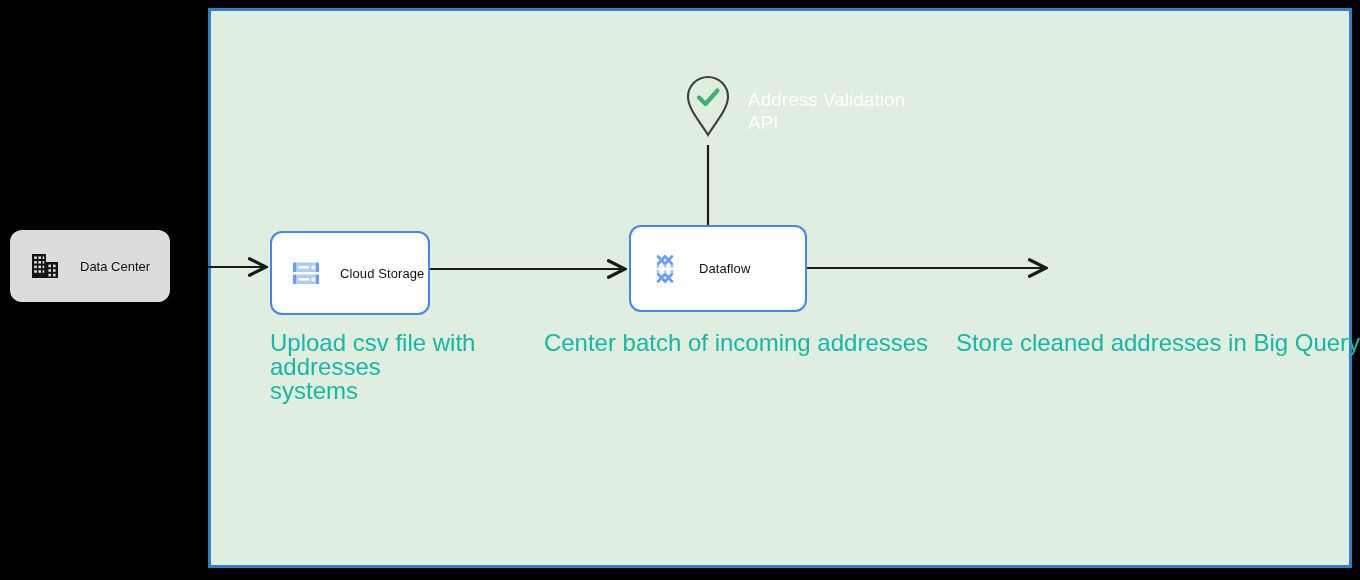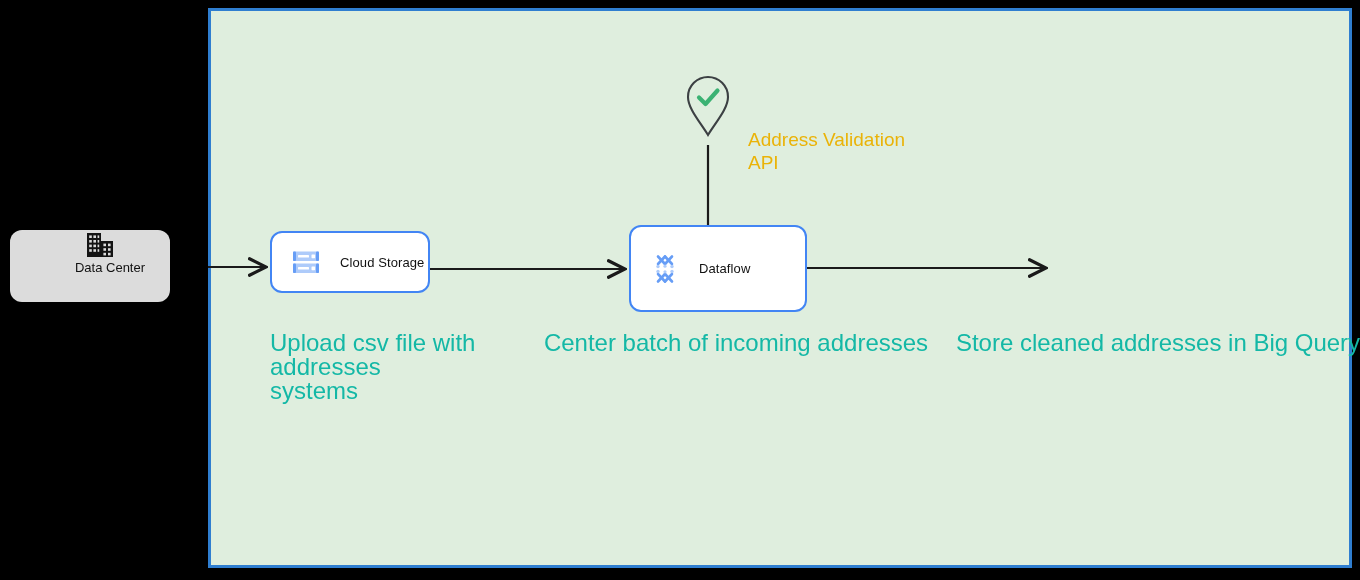--- a/index.html
+++ b/index.html
@@ -55,39 +55,38 @@
     display: block;
   }
   .node .node-label {
     margin-left: 18px;
     font-size: 13px;
     color: #111111;
     white-space: nowrap;
     letter-spacing: 0.1px;
   }
 
-  #node-cloud-storage { left: 270px; top: 231px; width: 160px; height: 62px; }
+  #node-cloud-storage { left: 270px; top: 231px; width: 160px; height: 84px; }
   #node-dataflow      { left: 629px; top: 225px; width: 178px; height: 87px; }
   #node-bigquery      { left: 1050px; top: 231px; width: 160px; height: 70px; }
 
   
   #node-data-center {
     position: absolute;
     left: 10px;
     top: 230px;
     width: 160px;
     height: 72px;
     box-sizing: border-box;
     display: flex;
     align-items: center;
     padding-left: 20px;
     background: #dcdcdc;
     border: none;
     border-radius: 12px;
-    flex-direction: column;
   }
   #node-data-center .node-icon { width: 30px; height: 30px; }
   #node-data-center .node-label {
     margin-left: 20px;
     font-size: 13px;
     color: #111111;
     white-space: nowrap;
   }
 
   
@@ -98,22 +97,21 @@
     width: 44px;
     height: 62px;
   }
   #label-address-validation {
     position: absolute;
     left: 748px;
     top: 88px;
     width: 240px;
     font-size: 19px;
     line-height: 23px;
-    color: #eab308;
-    margin-top: 40px;
+    color: #ffffff;
   }
 
   
   .caption {
     position: absolute;
     font-size: 24px;
     line-height: 24px;
     color: #14b8a6;
   }
   #caption-upload {

